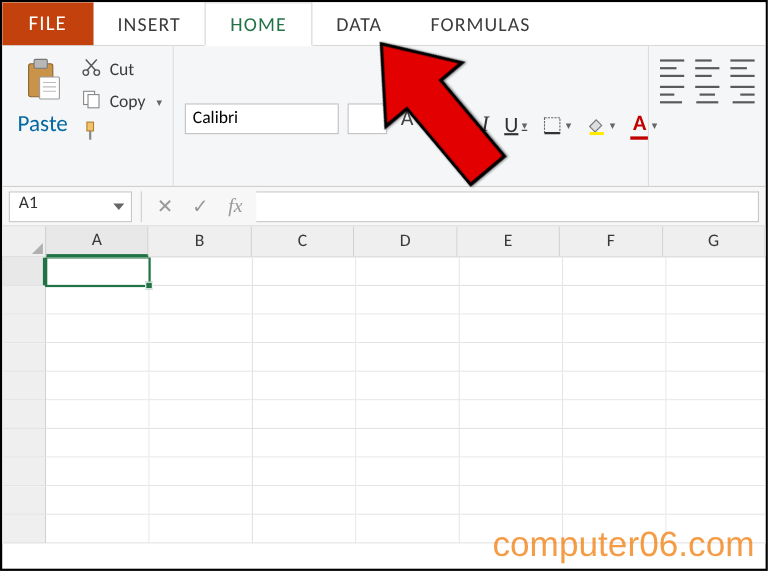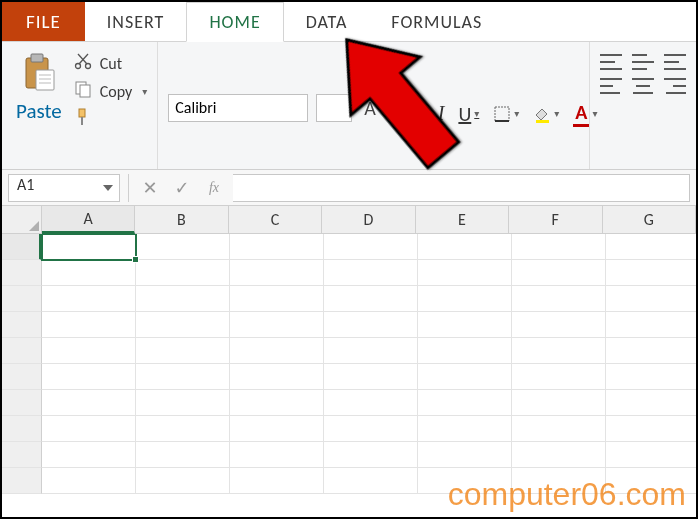--- a/index.html
+++ b/index.html
@@ -134,21 +134,21 @@
     padding: 0 8px; font-size: 16px; color:#333;
     position:relative;
   }
   .name-box::after{
     content:""; position:absolute; right:6px; top:50%;
     width:0;height:0;border-left:5px solid transparent;border-right:5px solid transparent;border-top:6px solid #666;
     transform:translateY(-50%);
   }
   .fb-sep { width:1px; height:28px; background:#cfcfcf; margin:0 2px;}
   .fb-btn { width:26px; height:28px; display:flex;align-items:center;justify-content:center; color:#999; font-size:18px; cursor:pointer;}
-  .fx { font-style:italic; font-family: Georgia, serif; font-size:14px;}
+  .fx { font-style:italic; font-family: Georgia, serif; font-size:18px;}
   .formula-input { flex:1; height:28px; background:#fff; border:1px solid #c7c7c7; border-left:none;}
 
   
   .col-headers {
     display:flex; height:28px;
     background:#efefef;
     border-bottom:1px solid #cfcfcf;
   }
   .corner {
     width:40px; border-right:1px solid #cfcfcf; background:#efefef; position:relative; cursor:pointer;

